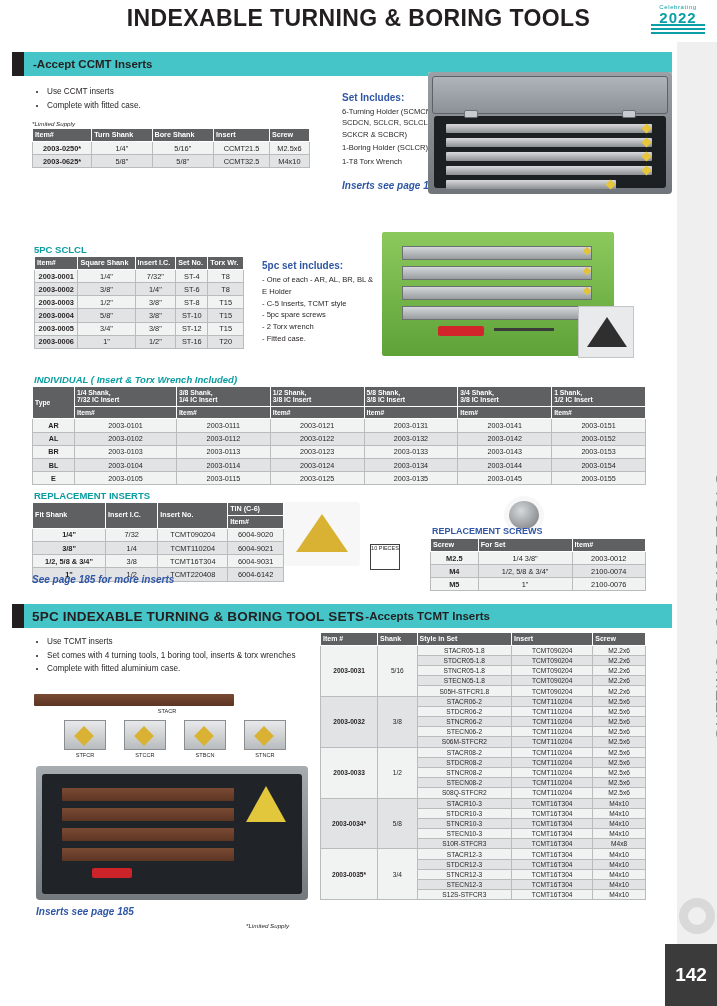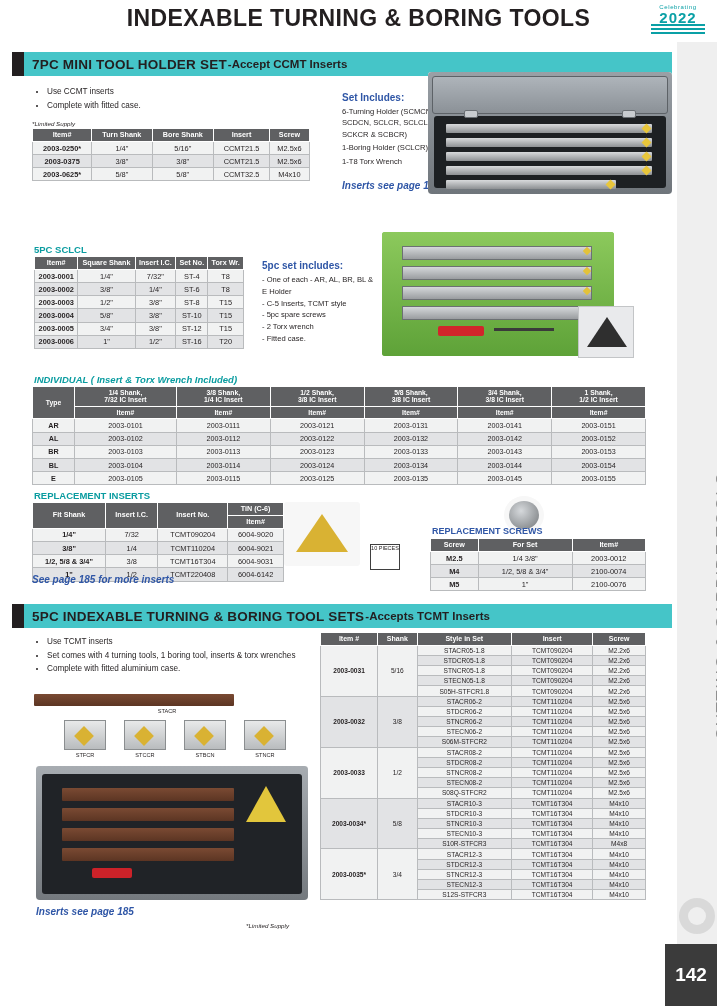--- a/index.html
+++ b/index.html
@@ -80,21 +80,21 @@
   .note-blue { color:#2f56a6; font-weight:bold; font-size:10px; }
   .hdr-blue { color:#2f56a6; font-weight:bold; font-size:9px; }
   .teal-h { color:#0a9ca0; font-weight:bold; font-size:9.5px; }
   .ltd { font-size:6.2px; font-style:italic; color:#231f20; }
 
   
   table { border-collapse:collapse; }
   .tbl { font-size:7.4px; width:100%; }
   .tbl th {
     background:#5f6062; color:#ffffff; font-size:7.2px; font-weight:bold;
-    padding:2px 2px; border:.5px solid #ffffff; text-align:center; line-height:1.1;
+    padding:2px 2px; border:.5px solid #ffffff; text-align:left; line-height:1.1;
   }
   .tbl td {
     padding:1.6px 2px; border:.5px solid #b9bbbd; text-align:center;
     background:#f1f2f2; color:#231f20;
   }
   .tbl tr:nth-child(even) td { background:#e2e3e5; }
   .tbl td.lbl { font-weight:bold;text-align:center; }
 
   .tbl2 th { background:#5f6062; }
 
@@ -165,21 +165,20 @@
   <div class="side-tab">
     <div class="vtext">CUTTING &amp; CARBIDE TOOLS</div>
     <div class="gear"></div>
   </div>
   <div class="page-num">142</div>
 
   <div class="content">
 
     <div class="sec-bar" style="top:8px;">
       <div class="sq"></div>
-      <span class="t1">7PC MINI TOOL HOLDER SET</span>
       <span class="t2">-Accept CCMT Inserts</span>
     </div>
 
     <div style="position:absolute; left:24px; top:42px; width:200px;">
       <ul class="bullets">
         <li>Use CCMT inserts</li>
         <li>Complete with fitted case.</li>
       </ul>
     </div>
     <div class="ltd" style="position:absolute; left:20px; top:76px;">*Limited Supply</div>
@@ -193,27 +192,20 @@
           <th>Bore Shank</th>
           <th>Insert</th>
           <th>Screw</th>
         </tr>
           </thead>
         <tbody>
           <tr>
             <td class="lbl">2003-0250*</td>
             <td>1/4"</td>
             <td>5/16"</td>
-            <td>CCMT21.5</td>
-            <td>M2.5x6</td>
-          </tr>
-          <tr>
-            <td class="lbl">2003-0375</td>
-            <td>3/8"</td>
-            <td>3/8"</td>
             <td>CCMT21.5</td>
             <td>M2.5x6</td>
           </tr>
           <tr>
             <td class="lbl">2003-0625*</td>
             <td>5/8"</td>
             <td>5/8"</td>
             <td>CCMT32.5</td>
             <td>M4x10</td>
           </tr>

